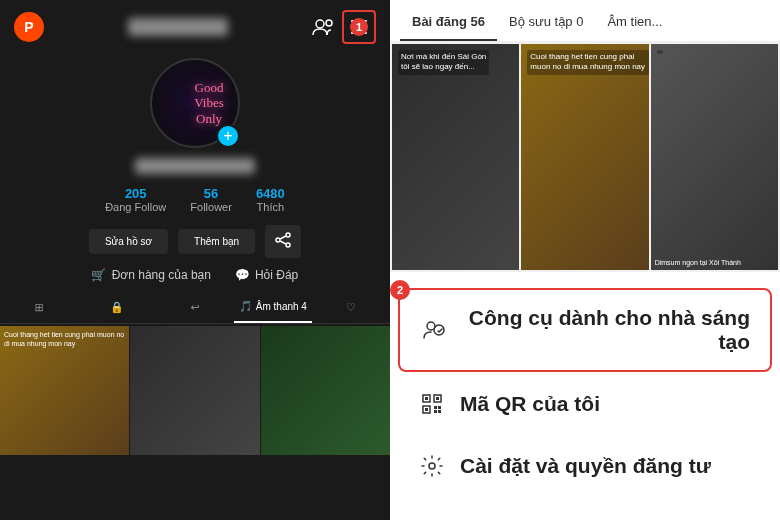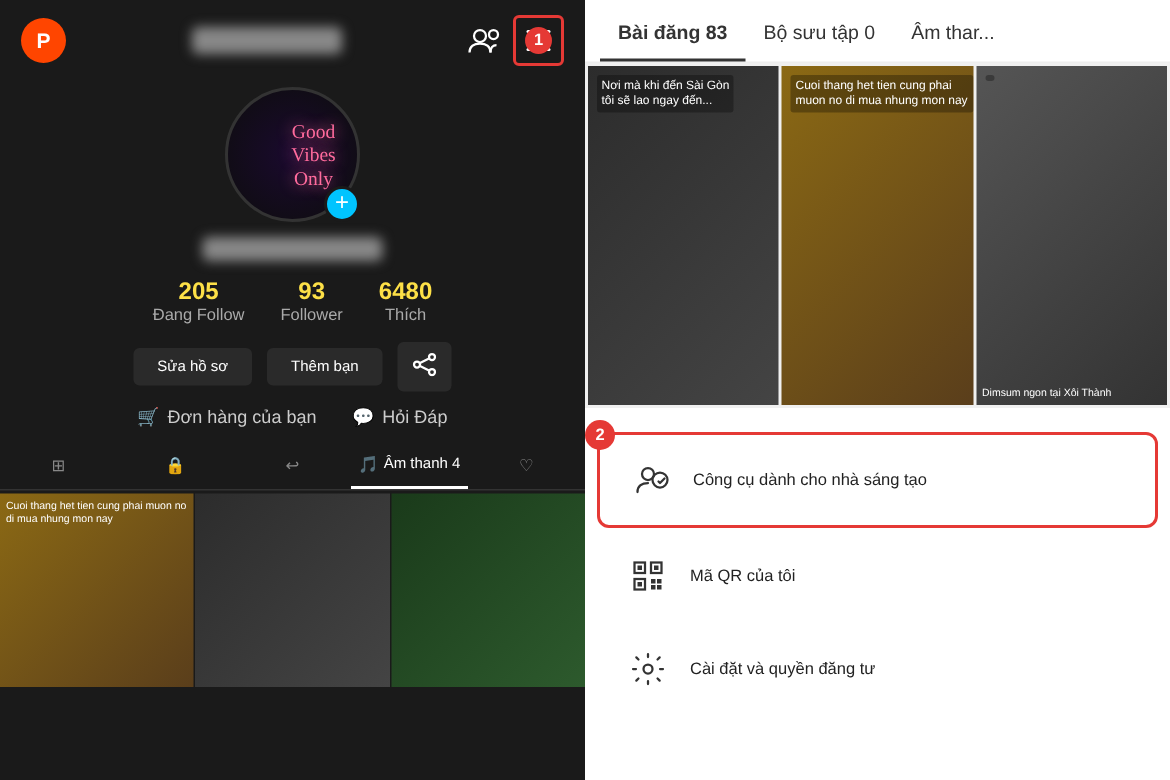--- a/index.html
+++ b/index.html
@@ -168,23 +168,23 @@
       margin-top: 12px;
     }
 
     .stat-item {
       display: flex;
       flex-direction: column;
       align-items: center;
     }
 
     .stat-number {
-      font-size: 16px;
+      font-size: 13px;
       font-weight: 700;
-      color: #fde047;
+      color: #0ea5e9;
     }
 
     .stat-label {
       font-size: 11px;
       color: #aaa;
     }
 
     .action-row {
       display: flex;
       gap: 10px;
@@ -352,23 +352,24 @@
       width: 28px;
       height: 28px;
       display: flex;
       align-items: center;
       justify-content: center;
       font-size: 20px;
       color: #333;
     }
 
     .menu-text {
-      font-size: 11px;
+      font-size: 21px;
       color: #222;
-      font-weight: 400;
+      font-weight: 700;
+      text-align: right;
     }
 
     .step2-badge {
       position: absolute;
       top: -8px;
       left: -8px;
       background: #e53935;
       color: white;
       border-radius: 50%;
       width: 20px;
@@ -427,21 +428,21 @@
   </div>
 
   <div class="display-name-blurred"></div>
 
   <div class="stats-row">
     <div class="stat-item">
       <span class="stat-number">205</span>
       <span class="stat-label">Đang Follow</span>
     </div>
     <div class="stat-item">
-      <span class="stat-number">93</span>
+      <span class="stat-number">56</span>
       <span class="stat-label">Follower</span>
     </div>
     <div class="stat-item">
       <span class="stat-number">6480</span>
       <span class="stat-label">Thích</span>
     </div>
   </div>
 
   <div class="action-row">
     <button class="action-btn">Sửa hồ sơ</button>
@@ -494,23 +495,23 @@
     <div class="grid-cell thumb-2">
     </div>
     <div class="grid-cell thumb-3">
     </div>
   </div>
 </div>
 
 <div class="right-panel">
 
   <div class="right-tabs">
-    <div class="right-tab active">Bài đăng 83</div>
+    <div class="right-tab active">Bài đăng 56</div>
     <div class="right-tab">Bộ sưu tập 0</div>
-    <div class="right-tab">Âm thar...</div>
+    <div class="right-tab">Âm tien...</div>
   </div>
 
   <div class="video-grid">
     <div class="video-thumb thumb-2">
       <div class="thumb-overlay-text">Nơi mà khi đến Sài Gòn<br>tôi sẽ lao ngay đến...</div>
     </div>
     <div class="video-thumb" style="background: linear-gradient(135deg, #8B6914, #5a3e1b);">
       <div class="thumb-overlay-text">Cuoi thang het tien cung phai muon no di mua nhung mon nay</div>
     </div>
     <div class="video-thumb" style="background: linear-gradient(135deg, #555, #333);">

